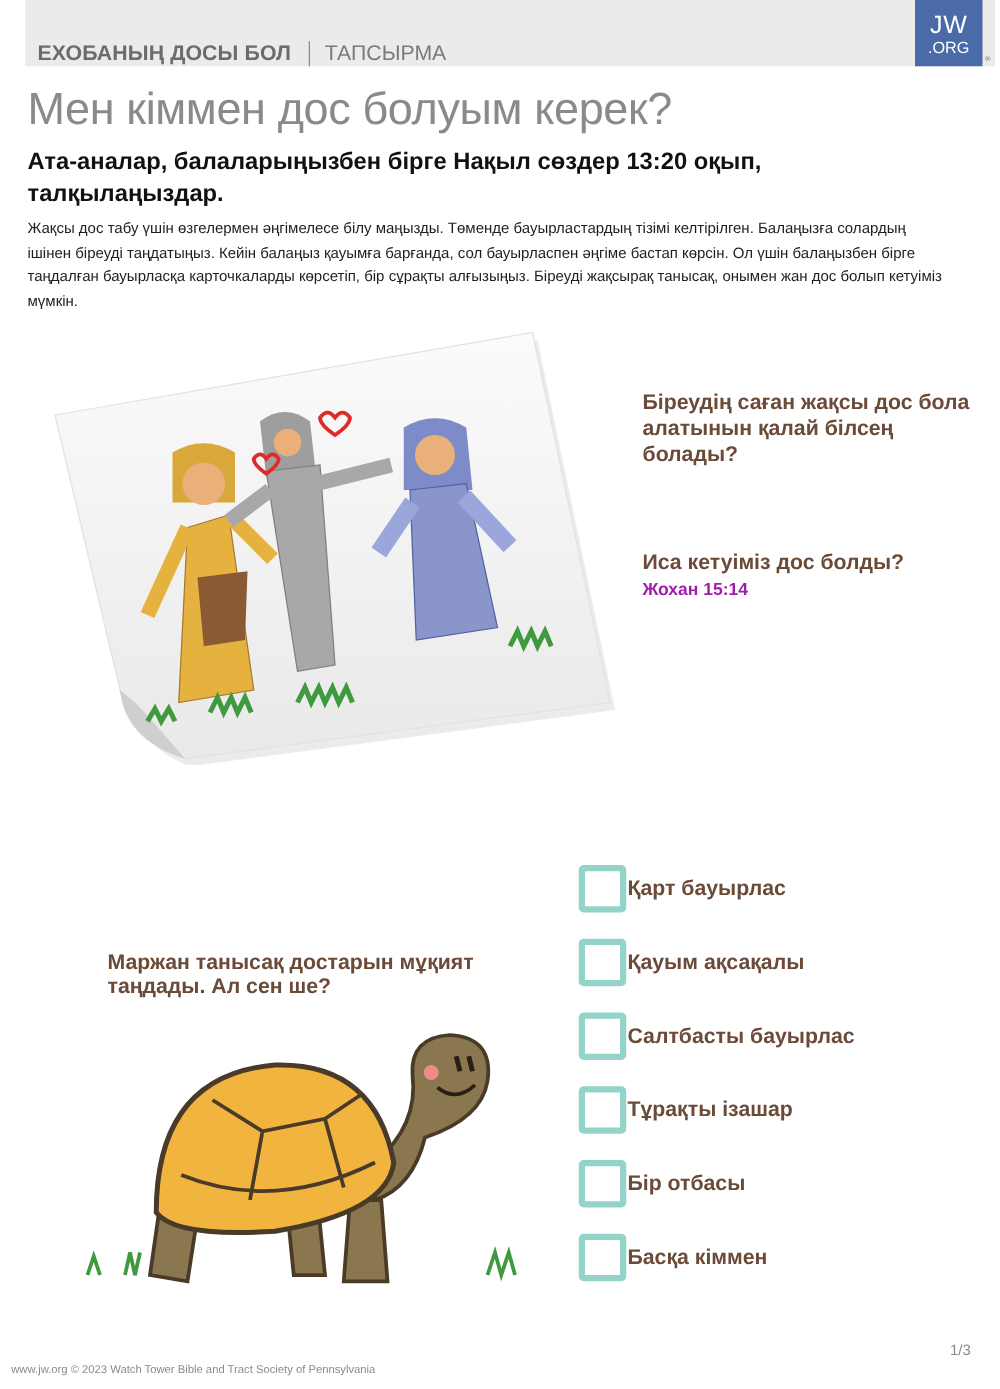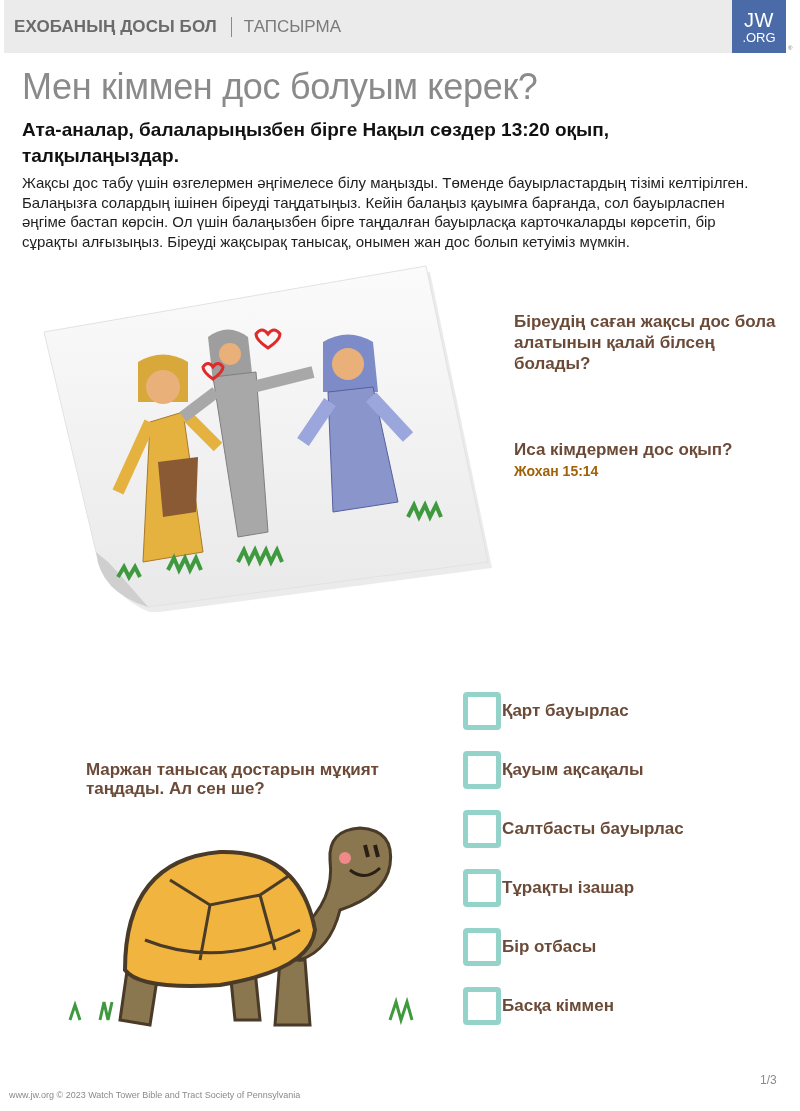--- a/index.html
+++ b/index.html
@@ -1,21 +1,21 @@
 <!DOCTYPE html>
 <html><head>
 <meta charset="utf-8">
 <style>
   * { box-sizing: border-box; margin: 0; padding: 0; }
   html, body { width: 800px; height: 1111px; background: #ffffff; overflow: hidden; }
   body { position: relative; font-family: "Liberation Sans", sans-serif; color: #1a1a1a; }
 
   .header-bar {
-    position: absolute; left: 4px; top: 0; width: 776px; height: 53px;
-    background: #ebebeb; display: flex; align-items: center; padding-left: 10px;
+    position: absolute; left: 20px; top: 0; width: 776px; height: 53px;
+    background: #ebebeb; display: flex; align-items: flex-end; padding-left: 10px;
   }
   .header-series { font-weight: bold; font-size: 17px; color: #6b6b6b; letter-spacing: 0.1px; }
   .header-sep { width: 1px; height: 20px; background: #8a8a8a; margin: 0 12px 0 14px; }
   .header-type { font-size: 17px; color: #7a7a7a; }
 
   .logo {
     position: absolute; left: 732px; top: 0; width: 54px; height: 53px;
     background: #4a6aa8; color: #fff; display: flex; flex-direction: column;
     align-items: center; justify-content: center; line-height: 1;
   }
@@ -26,38 +26,38 @@
   .page-title {
     position: absolute; left: 22px; top: 66px; font-size: 36px; color: #8a8a8a;
     font-weight: normal; letter-spacing: -0.3px;
   }
   .subtitle {
     position: absolute; left: 22px; top: 117px; width: 720px;
     font-size: 19px; font-weight: bold; color: #111; line-height: 26px;
   }
   .intro {
     position: absolute; left: 22px; top: 173px; width: 740px;
-    font-size: 15px; color: #1e1e1e; line-height: 19.5px;
+    font-size: 12px; color: #1e1e1e; line-height: 19.5px;
   }
 
   .drawing {
     position: absolute; left: 38px; top: 262px; width: 460px; height: 350px;
   }
 
   .q1 {
     position: absolute; left: 514px; top: 311px; width: 270px;
     font-size: 17px; font-weight: bold; color: #6b4a38; line-height: 21px;
   }
   .q2 {
     position: absolute; left: 514px; top: 439px; width: 270px;
     font-size: 17px; font-weight: bold; color: #6b4a38; line-height: 21px;
   }
   .q2-ref {
     position: absolute; left: 514px; top: 463px;
-    font-size: 14px; font-weight: bold; color: #a16207;
+    font-size: 14px; font-weight: bold; color: #a21caf;
   }
 
   .turtle-caption {
     position: absolute; left: 86px; top: 760px; width: 320px;
     font-size: 17px; font-weight: bold; color: #6b4a38; line-height: 19px;
   }
   .turtle {
     position: absolute; left: 60px; top: 820px; width: 380px; height: 215px;
   }
 
@@ -125,21 +125,21 @@
   <path d="M285 80 Q310 65 335 80 L340 130 L285 130 Z" fill="#7d8cc8"></path>
   <circle cx="310" cy="102" r="16" fill="#e9b07a"></circle>
   <path d="M290 130 L335 125 L360 240 L295 250 Z" fill="#8a95cc" stroke="#55609e"></path>
   <path d="M292 140 L265 180" stroke="#9aa6dc" stroke-width="14"></path>
   <path d="M333 135 L370 175" stroke="#9aa6dc" stroke-width="14"></path>
 
   <path d="M80 315 l6 -10 l5 10 l6 -10 l5 10 M130 308 l6 -12 l5 12 l6 -12 l5 12 l6 -12 l5 12 M200 300 l6 -12 l5 12 l6 -12 l5 12 l6 -12 l5 12 l6 -12 l5 12 M370 255 l6 -12 l5 12 l6 -12 l5 12 l6 -12 l5 12" fill="none" stroke="#3f9a3f" stroke-width="4"></path>
 </svg>
 
 <div class="q1">Біреудің саған жақсы дос бола алатынын қалай білсең болады?</div>
-<div class="q2">Иса кімдермен дос оқып?</div>
+<div class="q2">Иса кетуіміз дос болды?</div>
 <div class="q2-ref">Жохан 15:14</div>
 
 <div class="turtle-caption">Маржан танысақ достарын мұқият таңдады. Ал сен ше?</div>
 
 <svg class="turtle" viewBox="0 0 380 215">
   <path d="M70 130 L60 200 L90 205 L100 140 Z" fill="#8a7750" stroke="#4a3a28" stroke-width="3"></path>
   <path d="M220 140 L215 205 L250 205 L245 140 Z" fill="#8a7750" stroke="#4a3a28" stroke-width="3"></path>
   <path d="M170 150 L175 200 L200 200 L195 150 Z" fill="#8a7750" stroke="#4a3a28" stroke-width="3"></path>
   <path d="M240 110 Q275 80 270 40 Q268 10 300 8 Q335 10 330 45 Q325 75 280 90 Q270 130 240 140 Z" fill="#8a7750" stroke="#4a3a28" stroke-width="3"></path>
   <circle cx="285" cy="38" r="6" fill="#f08a8a"></circle>

